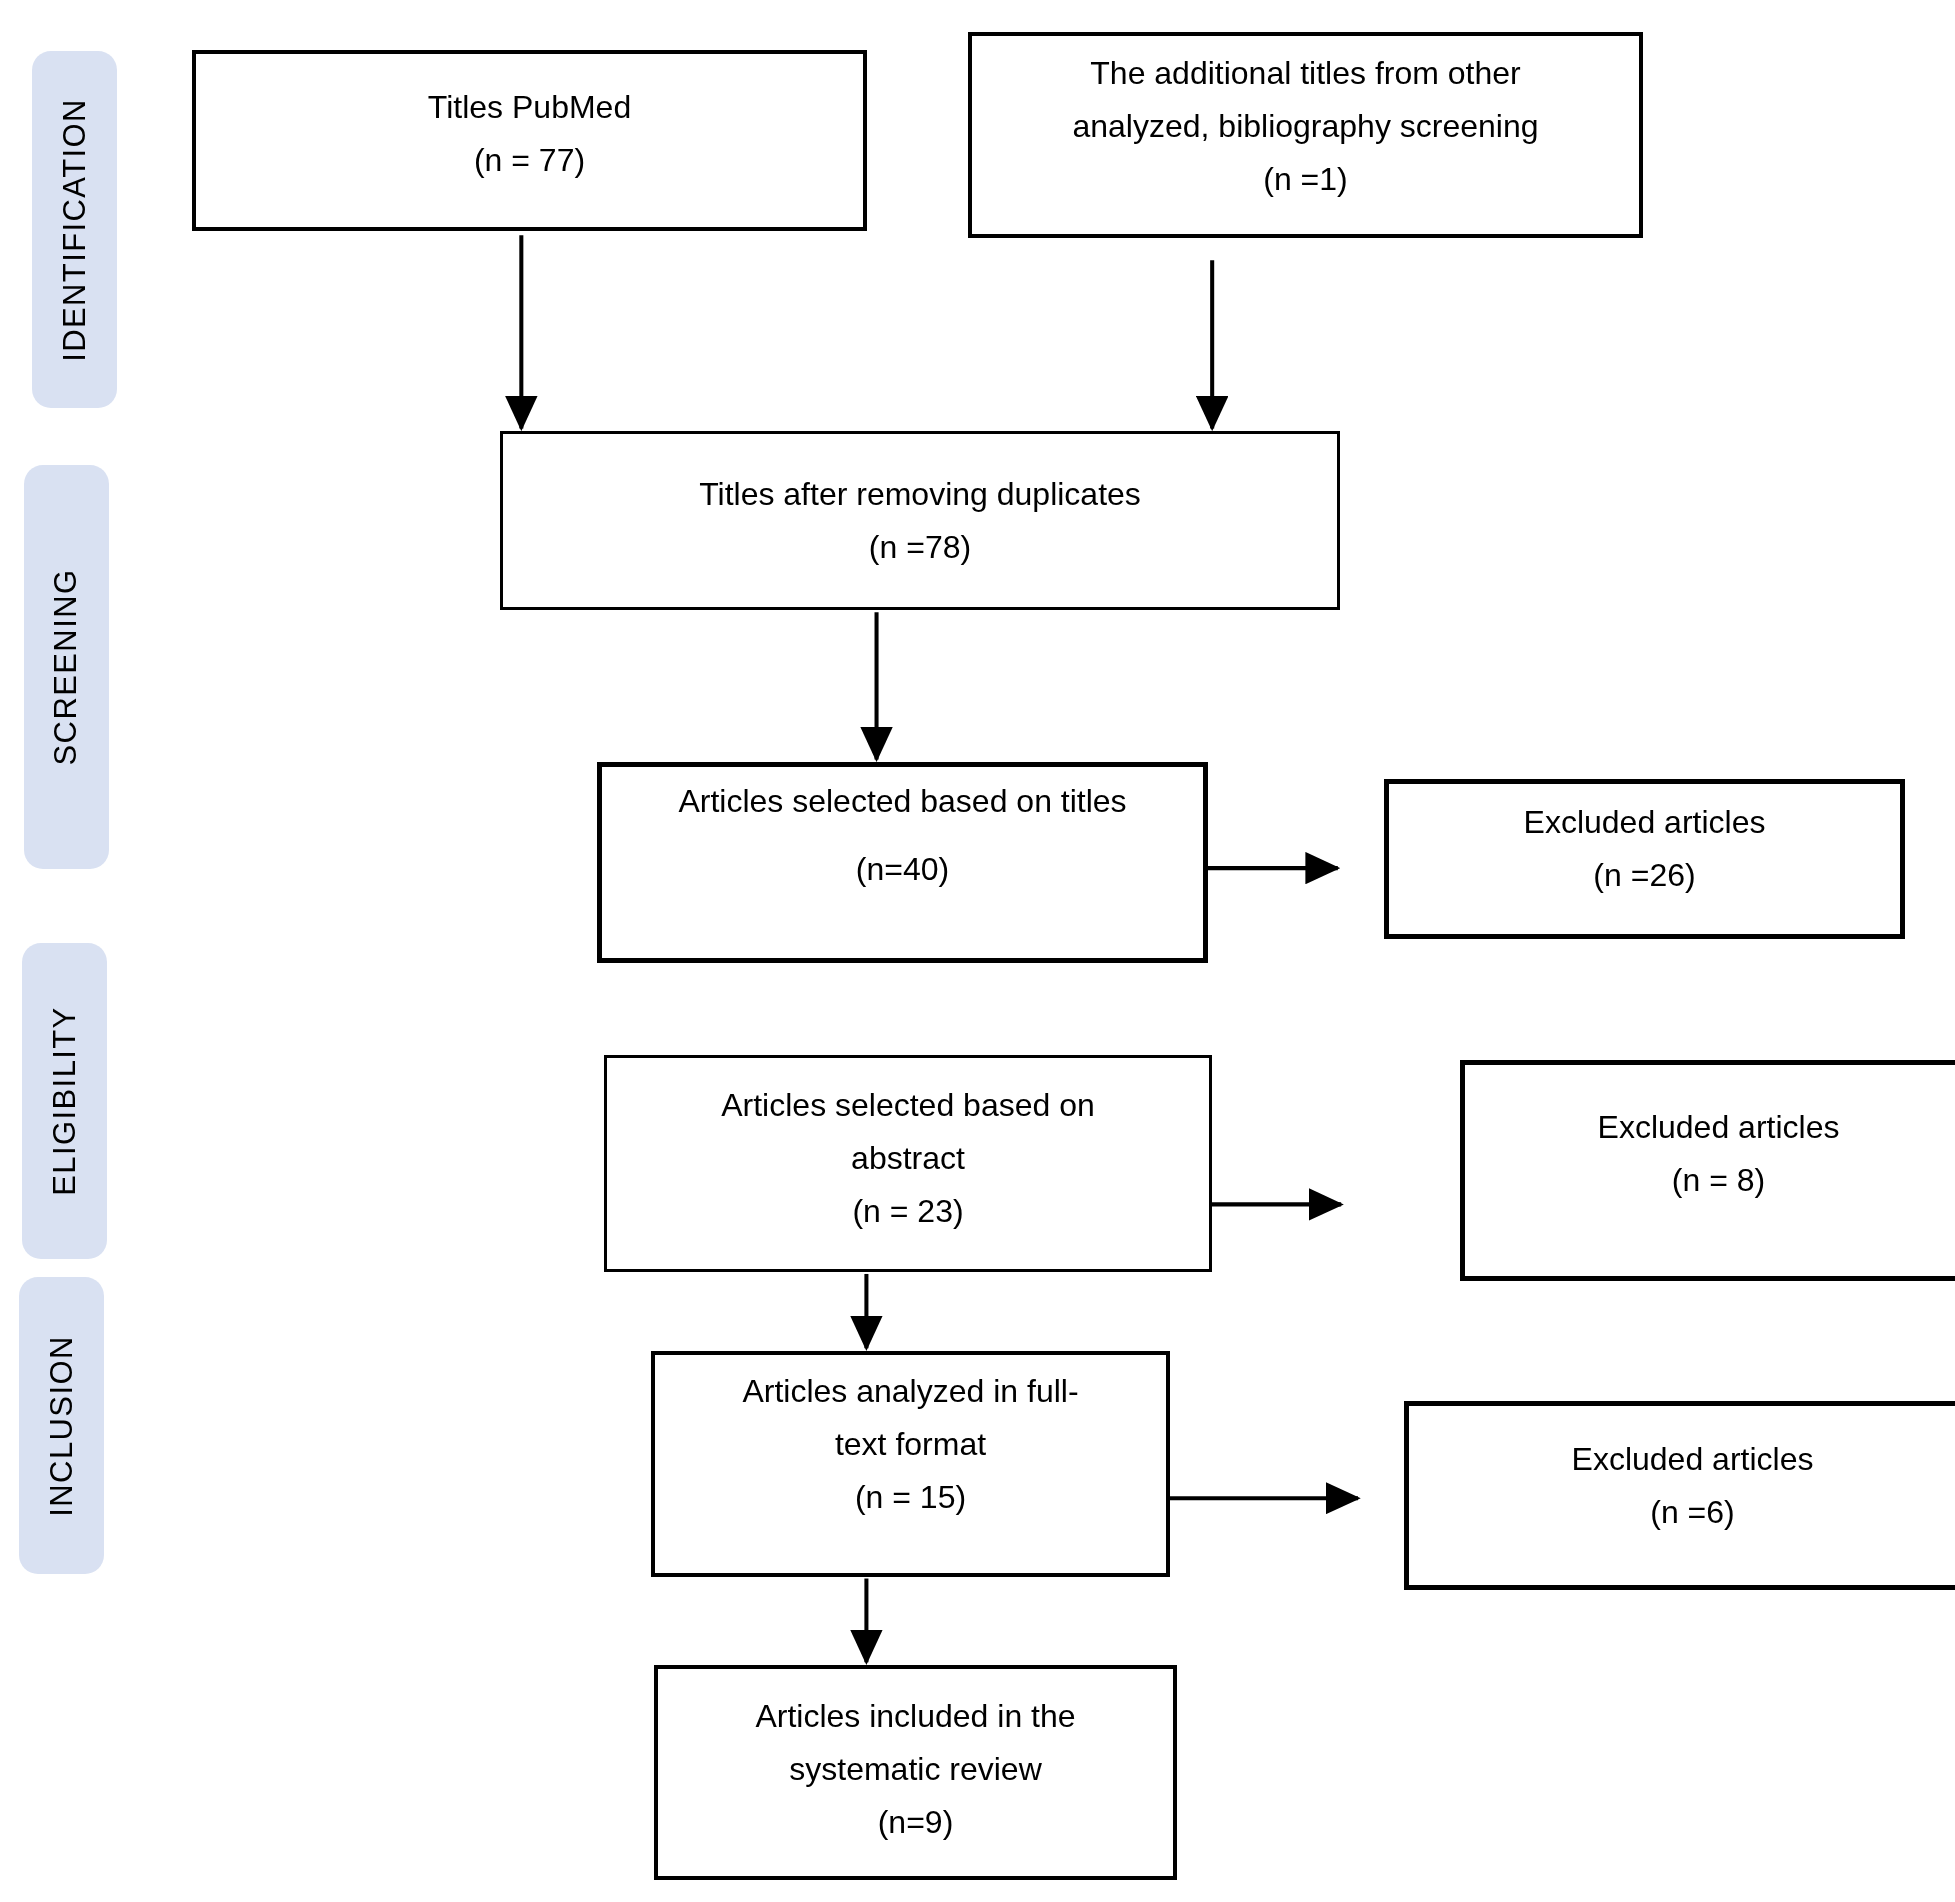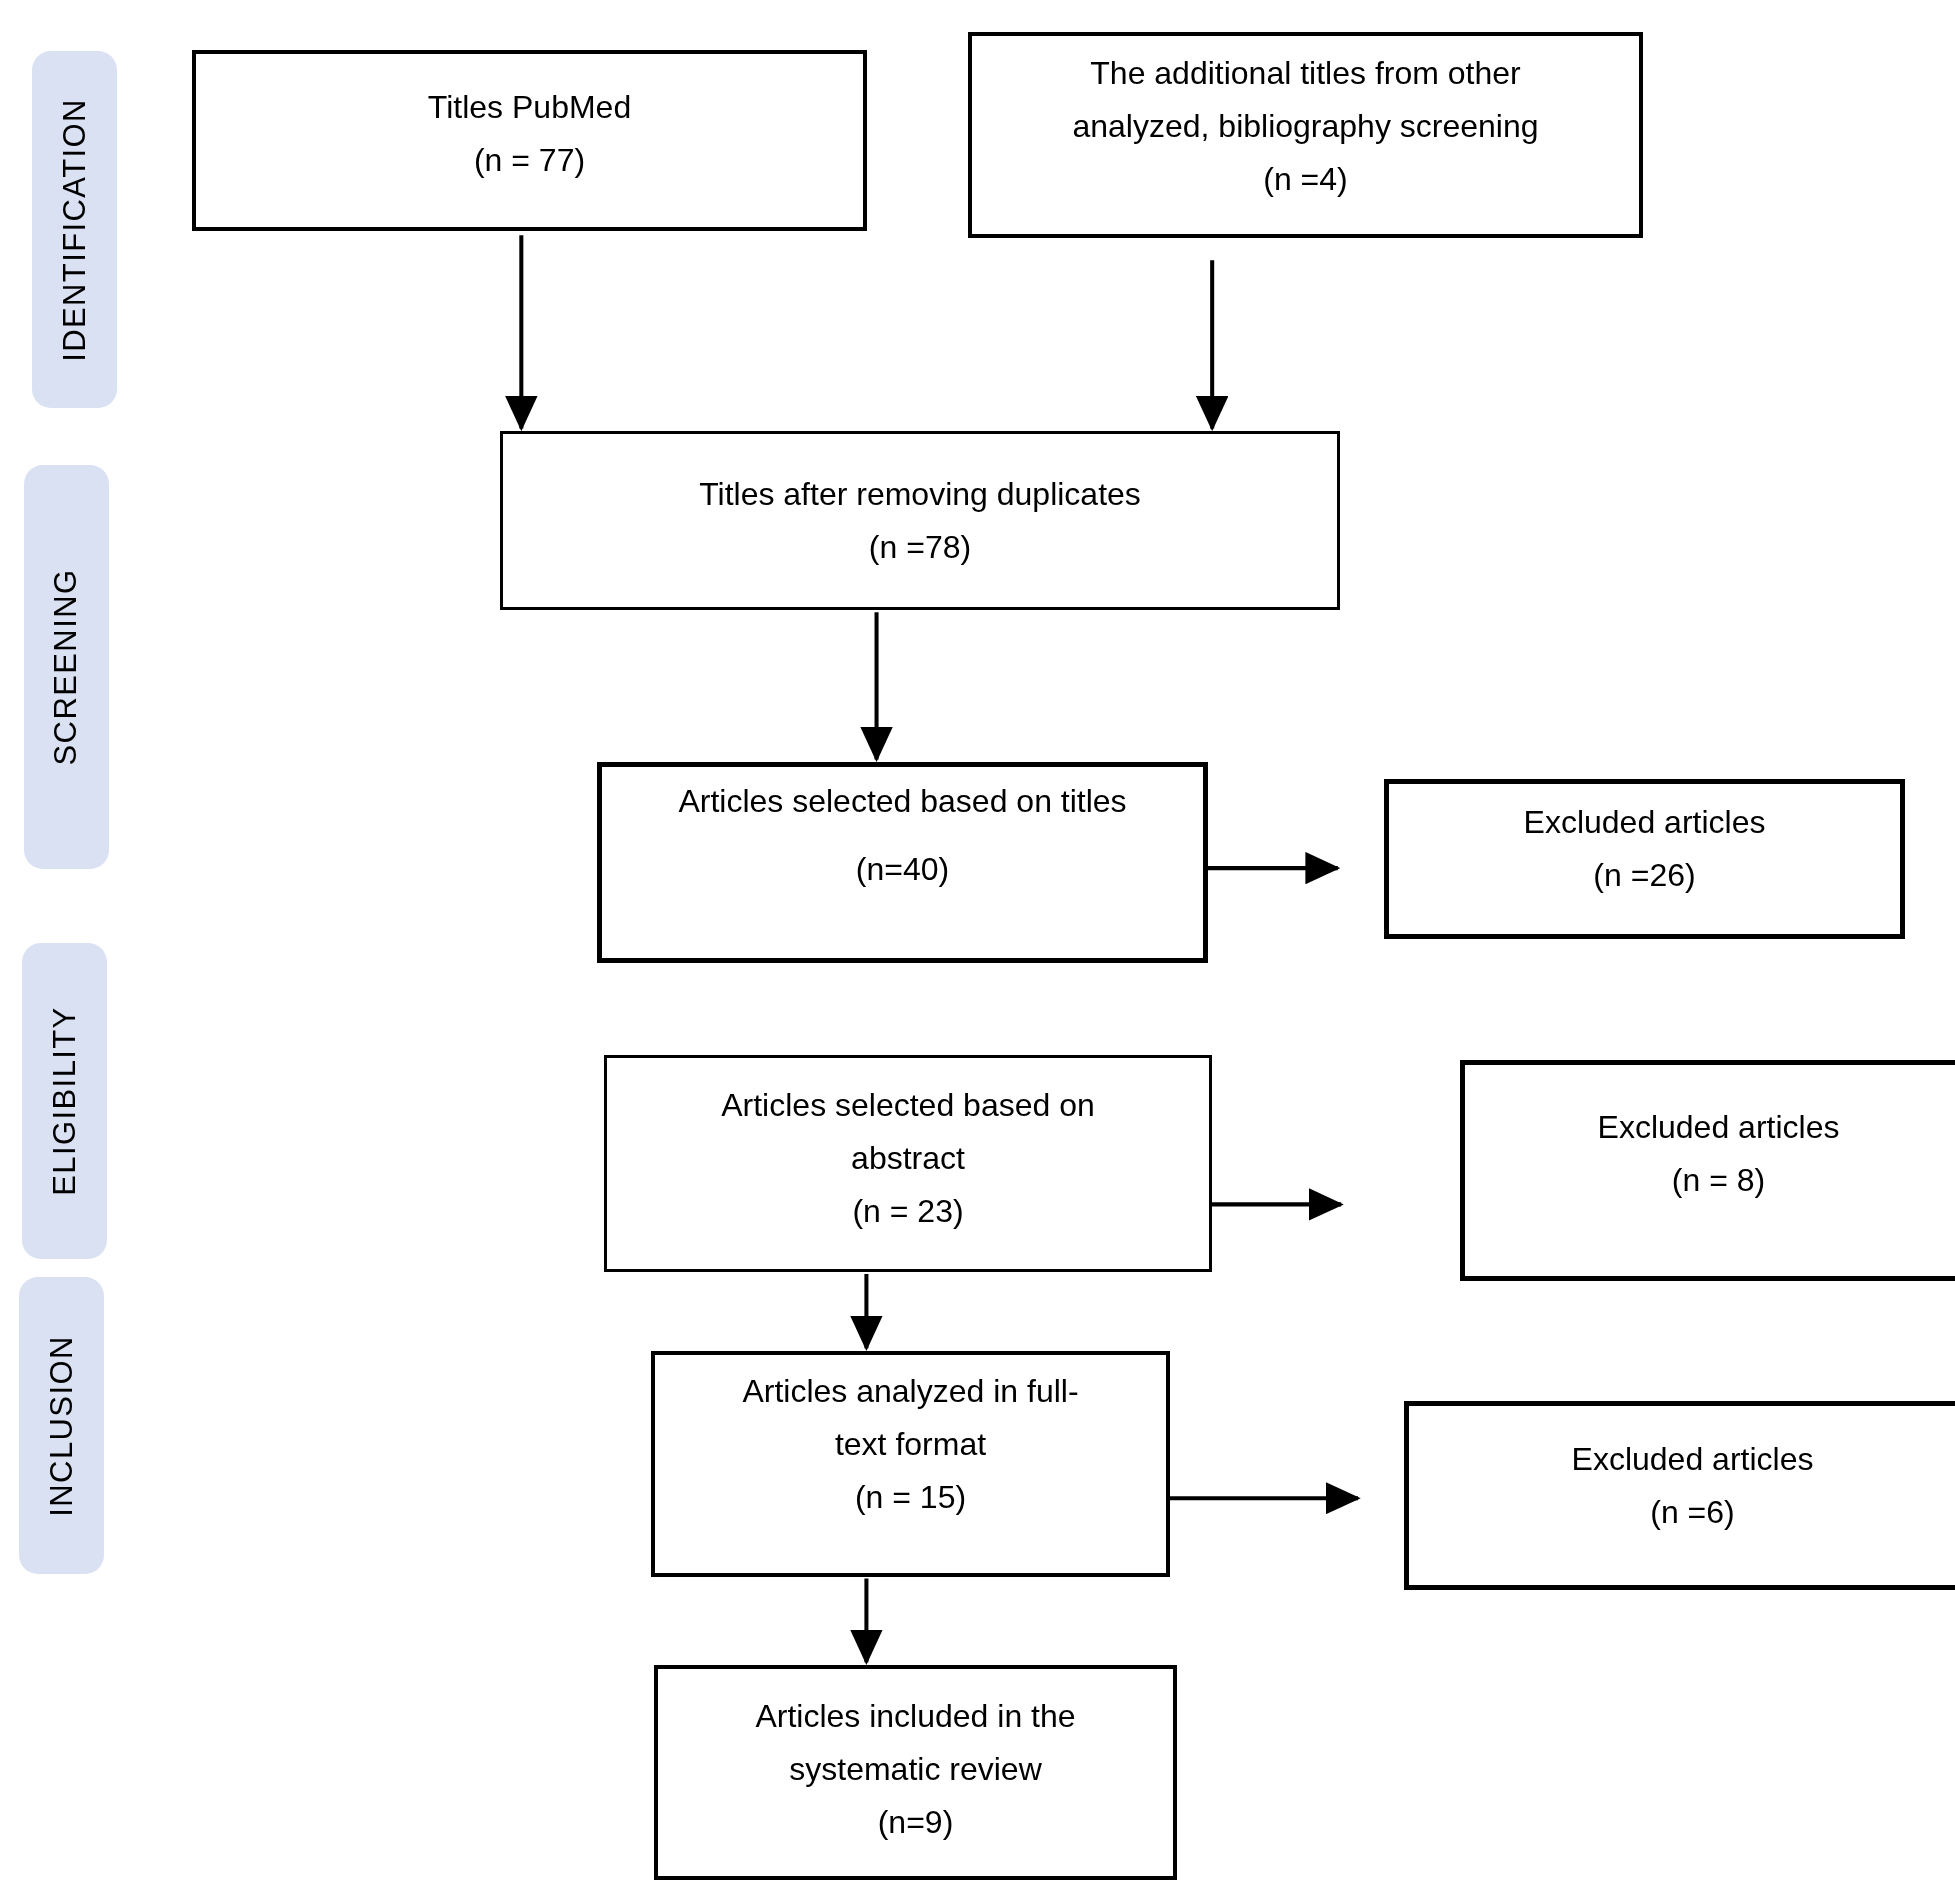--- a/index.html
+++ b/index.html
@@ -99,21 +99,21 @@
   </svg>
 
   <div class="fbox" style="left:149px; top:50px; width:675px; height:181px; border-width:4.7px; padding-bottom:13.5px;">
     <div class="bline">Titles PubMed</div>
     <div class="bline">(n = 77)</div>
   </div>
 
   <div class="fbox" style="left:925px; top:32px; width:675px; height:206px; border-width:4.7px; padding-bottom:17px;">
     <div class="bline">The additional titles from other</div>
     <div class="bline">analyzed, bibliography screening</div>
-    <div class="bline">(n =4)</div>
+    <div class="bline">(n =1)</div>
   </div>
 
   <div class="fbox" style="left:457px; top:431px; width:840px; height:179px; border-width:3.4px; ">
     <div class="bline">Titles after removing duplicates</div>
     <div class="bline">(n =78)</div>
   </div>
 
   <div class="fbox" style="left:554px; top:762px; width:611px; height:201px; border-width:5.4px; padding-bottom:54px;gap:15px;">
     <div class="bline">Articles selected based on titles</div>
     <div class="bline">(n=40)</div>

